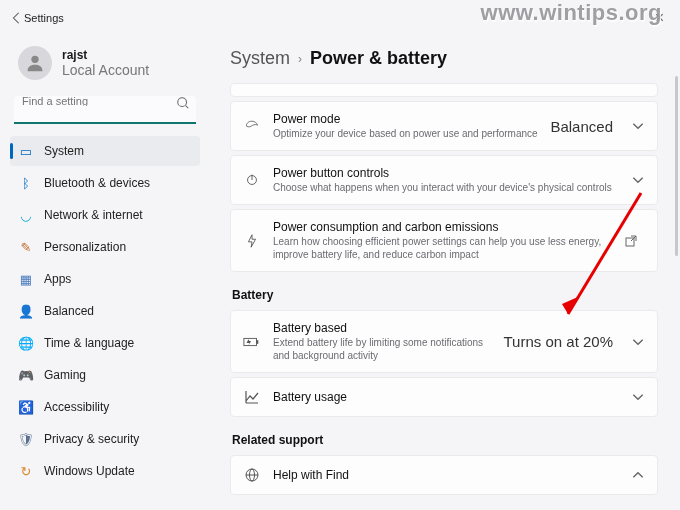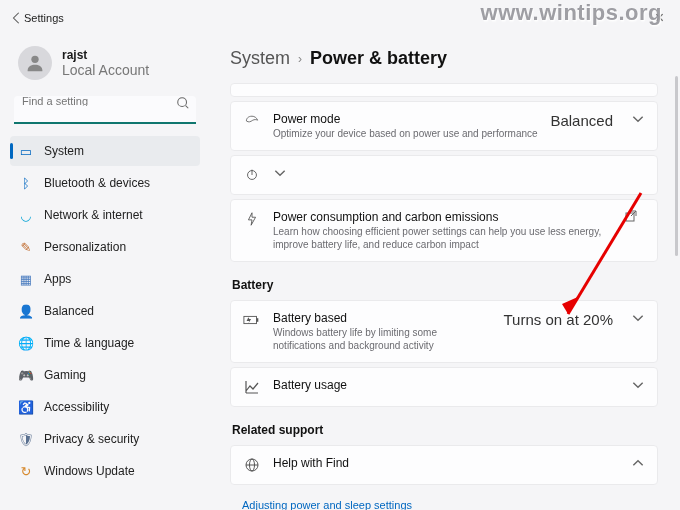--- a/index.html
+++ b/index.html
@@ -23,21 +23,21 @@
 .navlist{display:flex;flex-direction:column;gap:2px}
 .navitem{display:flex;align-items:center;gap:10px;height:30px;padding:0 8px;border-radius:4px;cursor:pointer;font-size:12px;color:#222}
 .navitem.active{background:#e9ebee;position:relative}
 .navitem.active::before{content:"";position:absolute;left:0;top:7px;bottom:7px;width:3px;background:#0067c0;border-radius:2px}
 .nicon{width:16px;height:16px;display:flex;align-items:center;justify-content:center;font-size:13px}
 .content{flex:1;padding:4px 22px 10px 20px;overflow-y:auto;position:relative}
 .crumbs{display:flex;align-items:center;gap:8px;margin:8px 0 14px}
 .crumb1{font-size:18px;color:#555;font-weight:400}
 .chev{color:#888;font-size:12px}
 .crumb2{font-size:18px;font-weight:600;color:#111}
-.card{background:#fdfdfe;border:1px solid #eaeaec;border-radius:4px;padding:10px 12px;margin-bottom:4px;display:flex;gap:12px}
+.card{background:#fdfdfe;border:1px solid #eaeaec;border-radius:4px;padding:10px 12px;margin-bottom:4px;display:flex;align-items:center;gap:12px}
 .cicon{width:18px;height:18px;color:#555;flex-shrink:0;display:flex;align-items:center;justify-content:center}
 .ctext{flex:1;min-width:0}
 .ctitle{font-size:12px;color:#111;margin-bottom:1px}
 .csub{font-size:10px;color:#6b6b70;line-height:1.3}
 .cval{font-size:15px;color:#333;margin-right:6px}
 .cexp{width:14px;height:14px;color:#666;flex-shrink:0}
 .ext{width:12px;height:12px;color:#666;margin-right:8px;flex-shrink:0}
 .section-h{font-size:12px;font-weight:700;margin:16px 0 8px 2px;color:#111}
 .link{color:#0067c0;font-size:11px;padding:10px 12px;cursor:pointer}
 .arrow-annot{position:absolute;top:152px;left:346px;pointer-events:none;z-index:3}
@@ -155,20 +155,24 @@
         </svg>
     </div>
 
     <div class="card">
       <div class="cicon">
           <svg viewBox="0 0 18 18" width="16" height="16">
             <circle cx="9" cy="9" r="5" stroke="#555" fill="none"></circle>
             <line x1="9" y1="3" x2="9" y2="9" stroke="#555"></line>
           </svg>
         </div>
+      <div class="ctext">
+        <div class="ctitle">Power button controls</div>
+        <div class="csub">Choose what happens when you interact with your device's physical controls</div>
+      </div>
       <svg class="cexp" viewBox="0 0 12 12">
           <path d="M2 4l4 4 4-4" stroke="#666" fill="none" stroke-width="1.2"></path>
         </svg>
     </div>
 
     <div class="card">
       <div class="cicon">
           <svg viewBox="0 0 18 18" width="16" height="16">
             <path d="M9 2L5 10h4l-1 6 5-9H9z" stroke="#555" fill="none" stroke-width="1"></path>
           </svg>
@@ -188,21 +192,21 @@
     <div class="card">
       <div class="cicon">
           <svg viewBox="0 0 20 12" width="18" height="12">
             <rect x="1" y="2" width="14" height="8" stroke="#555" fill="none"></rect>
             <rect x="15" y="4" width="2" height="4" fill="#555"></rect>
             <path d="M6 3l-2 4h3l-1 3 3-5H7z" fill="#555"></path>
           </svg>
         </div>
       <div class="ctext">
         <div class="ctitle">Battery based</div>
-        <div class="csub">Windows battery life by limiting some notifications and background activity</div>
+        <div class="csub">Extend battery life by limiting some notifications and background activity</div>
       </div>
       <span class="cval">Turns on at 20%</span>
       <svg class="cexp" viewBox="0 0 12 12">
           <path d="M2 4l4 4 4-4" stroke="#666" fill="none" stroke-width="1.2"></path>
         </svg>
     </div>
 
     <div class="card">
       <div class="cicon">
           <svg viewBox="0 0 16 16" width="16" height="16">

